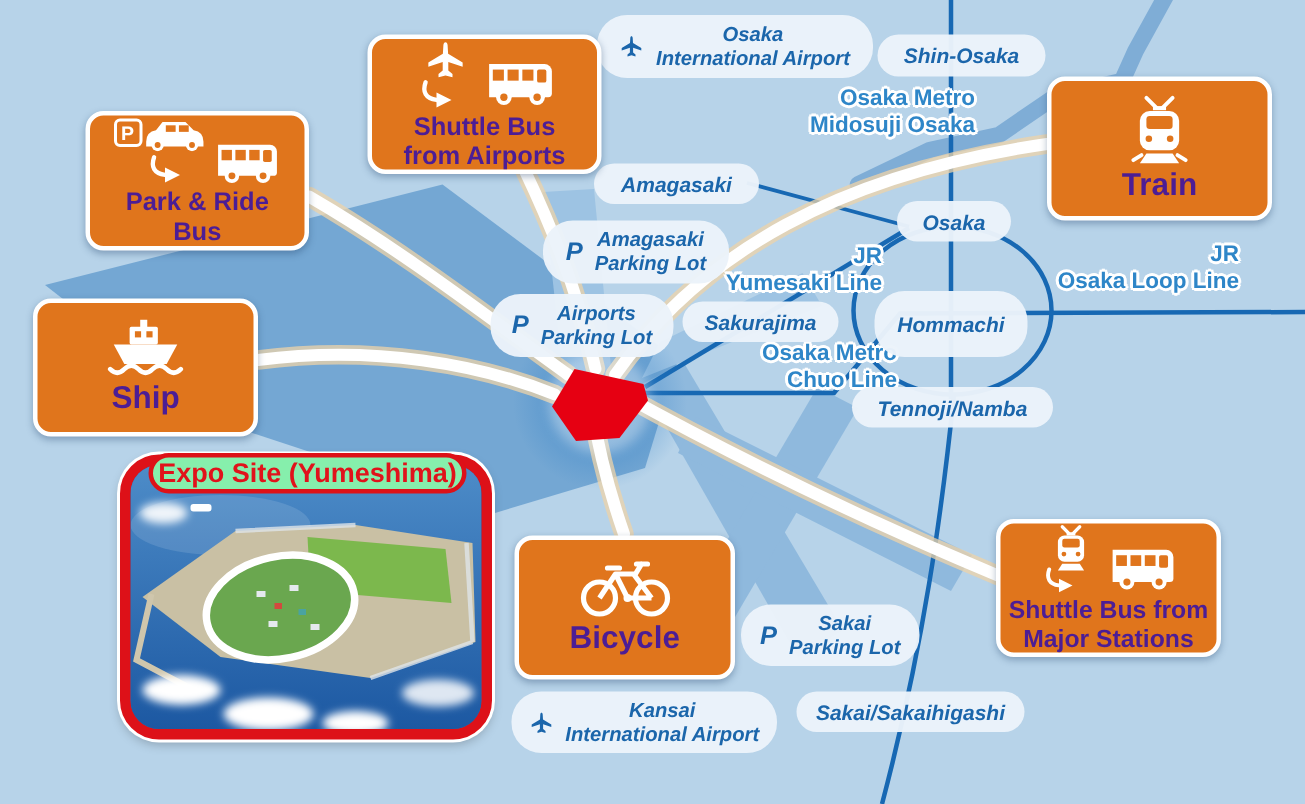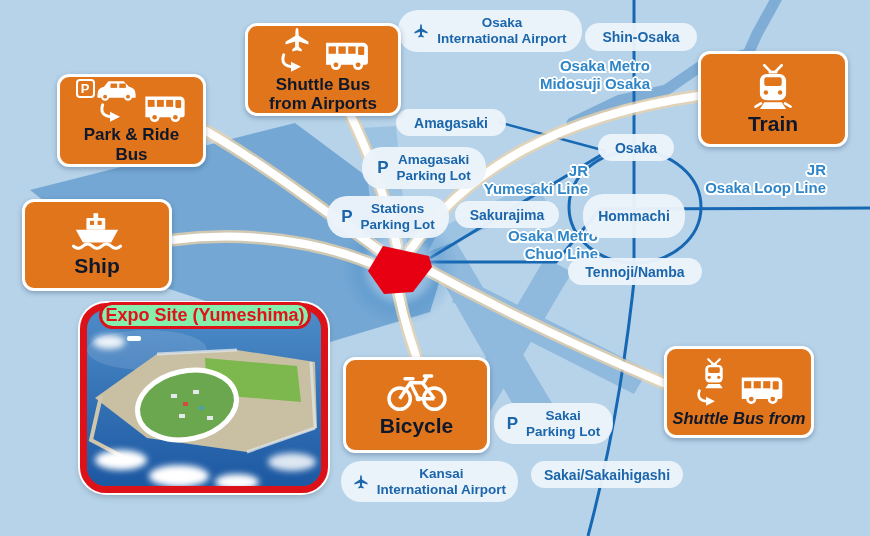--- a/index.html
+++ b/index.html
@@ -4,30 +4,30 @@
 <style>
   html,body{margin:0;padding:0;background:#fff;}
   #stage{position:relative;width:870px;height:536px;overflow:hidden;
          font-family:"Liberation Sans","DejaVu Sans",sans-serif;background:#b7d3e9;}
   #underlay{position:absolute;left:0;top:0;z-index:0;}
 
   
   .obox{position:absolute;background:#e0751c;border:3px solid #fff;border-radius:12px;
         box-shadow:0 2px 5px rgba(30,60,100,.35);display:flex;flex-direction:column;
         align-items:center;justify-content:center;gap:2px;z-index:6;box-sizing:border-box;}
-  .obox-label{color:#0f172a;font-weight:700;font-size:17px;line-height:1.12;text-align:center;}
+  .obox-label{color:#4c1d95;font-weight:700;font-size:17px;line-height:1.12;text-align:center;}
   .obox-label span{display:block;white-space:nowrap;}
   .icon-cluster{position:relative;}
   .p-badge{display:flex;align-items:center;justify-content:center;width:19px;height:19px;
            border:2.5px solid #fff;border-radius:4px;color:#fff;font-weight:700;font-size:13px;box-sizing:border-box;}
 
   
   .pill{position:absolute;background:rgba(235,243,250,.97);border-radius:20px;color:#1b66ab;
         font-weight:700;display:flex;align-items:center;justify-content:center;gap:8px;
-        z-index:4;box-sizing:border-box;text-align:center;}
+        z-index:4;box-sizing:border-box;text-align:center;font-style:italic;}
   .pill .lines{display:flex;flex-direction:column;line-height:1.18;font-size:13.5px;}
   .pill .lines span{white-space:nowrap;}
   .pill.one{font-size:14px;}
   .pill .p-blue{color:#1b66ab;font-weight:800;font-size:17px;}
 
   
   .rail-label{position:absolute;z-index:3;display:flex;flex-direction:column;align-items:flex-end;
       font-size:15px;font-weight:700;color:#2e86c8;line-height:1.22;
       text-shadow:-1.5px -1.5px 0 #fff,1.5px -1.5px 0 #fff,-1.5px 1.5px 0 #fff,1.5px 1.5px 0 #fff,
                   0 -2px 0 #fff,0 2px 0 #fff,-2px 0 0 #fff,2px 0 0 #fff;}
@@ -140,21 +140,21 @@
   <div class="pill" style="left:362px;top:147px;width:124px;height:42px;">
     <span class="p-blue">P</span>
     <div class="lines">
         <span>Amagasaki</span>
         <span>Parking Lot</span>
       </div>
   </div>
   <div class="pill" style="left:327px;top:196px;width:122px;height:42px;">
     <span class="p-blue">P</span>
     <div class="lines">
-        <span>Stations</span>
+        <span>Airports</span>
         <span>Parking Lot</span>
       </div>
   </div>
   <div class="pill one" style="left:455px;top:201px;width:104px;height:27px;">
     <span>Sakurajima</span>
   </div>
   <div class="pill one" style="left:598px;top:134px;width:76px;height:27px;">
     <span>Osaka</span>
   </div>
   <div class="pill one" style="left:583px;top:194px;width:102px;height:44px;">
@@ -307,22 +307,23 @@
         <rect x="4" y="6" width="6" height="6" fill="#e0751c"></rect>
           <rect x="12" y="6" width="6" height="6" fill="#e0751c"></rect>
         <rect x="20" y="6" width="6" height="6" fill="#e0751c"></rect>
           <rect x="28" y="6" width="5" height="7" rx="1" fill="#e0751c"></rect>
         <circle cx="10" cy="21" r="4.2" fill="#fff"></circle>
           <circle cx="10" cy="21" r="2" fill="#e0751c"></circle>
         <circle cx="28" cy="21" r="4.2" fill="#fff"></circle>
           <circle cx="28" cy="21" r="2" fill="#e0751c"></circle>
       </svg>
     </div>
-    <div class="obox-label" style="font-size:16.5px;font-style:italic;">
+    <div class="obox-label" style="font-size:16.5px;">
       <span>Shuttle Bus from</span>
+        <span>Major Stations</span>
     </div>
   </div>
 
   <div id="expo-photo">
     <svg width="234" height="176" viewBox="0 0 234 176">
       <defs>
         <linearGradient id="sea" x1="0" y1="0" x2="0" y2="1">
           <stop offset="0%" stop-color="#4d8cc8"></stop>
             <stop offset="100%" stop-color="#1c58a2"></stop>
         </linearGradient>

